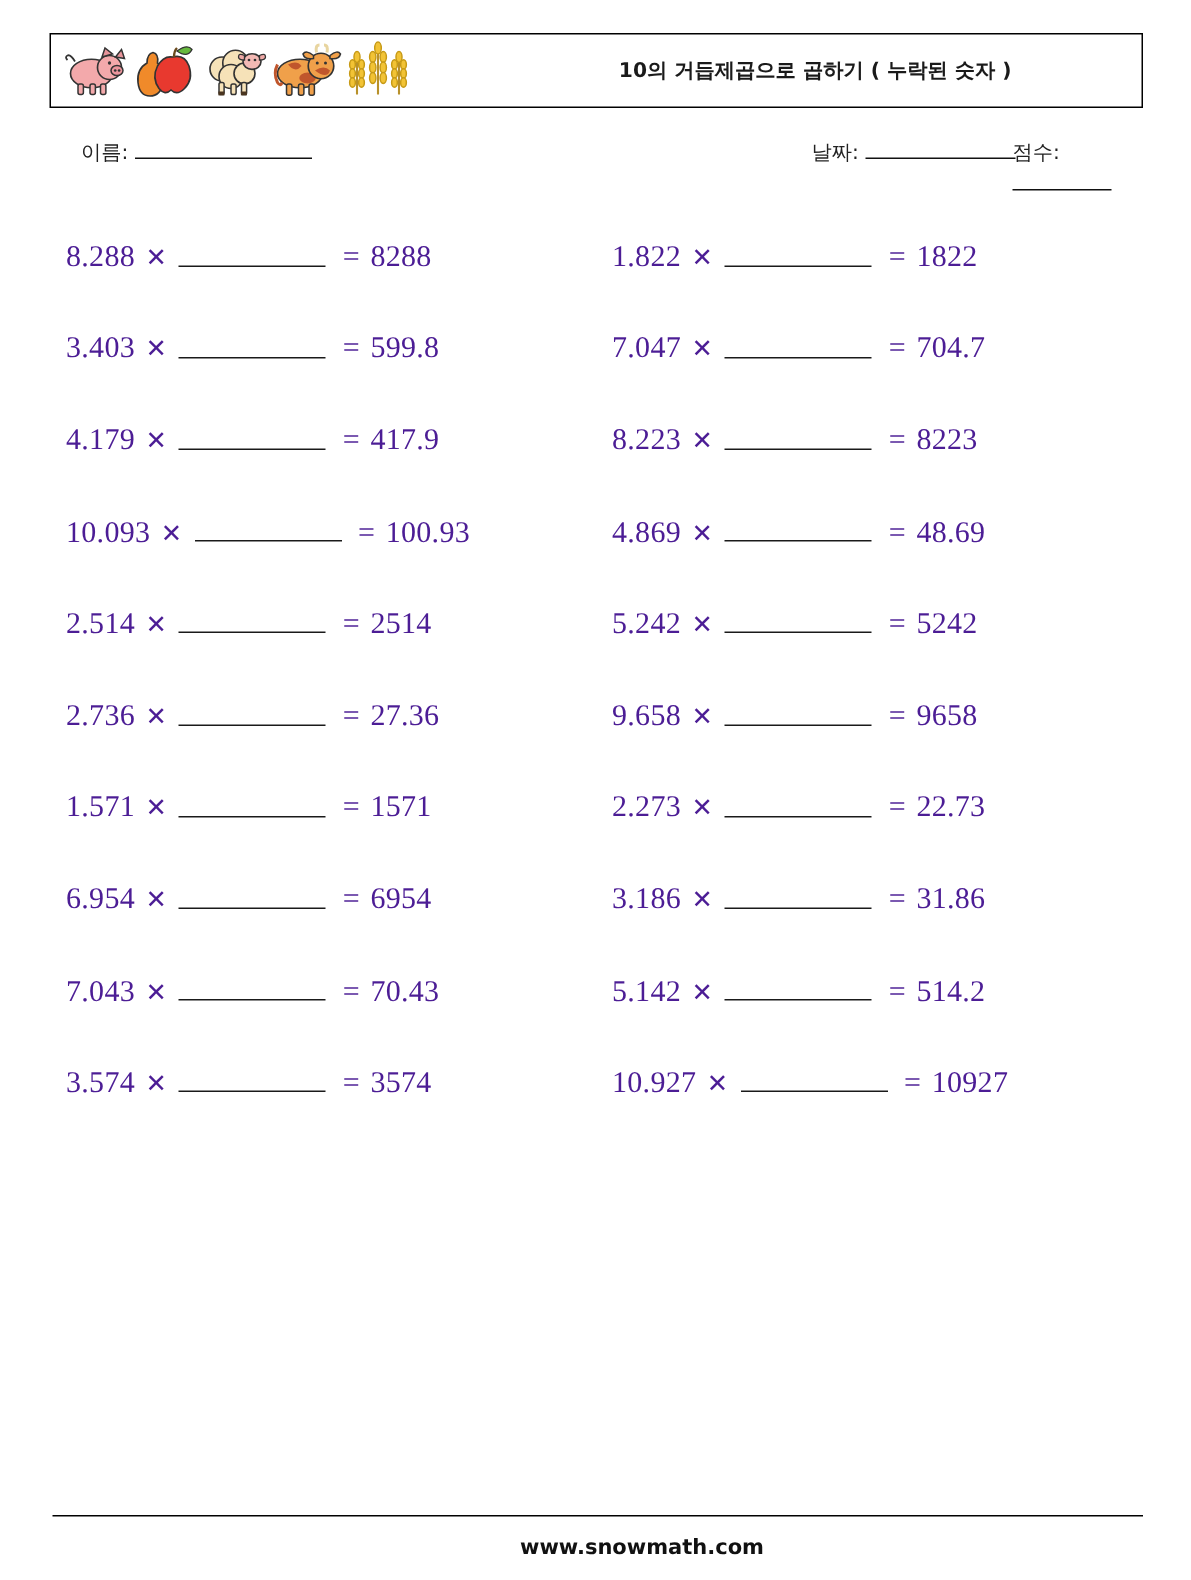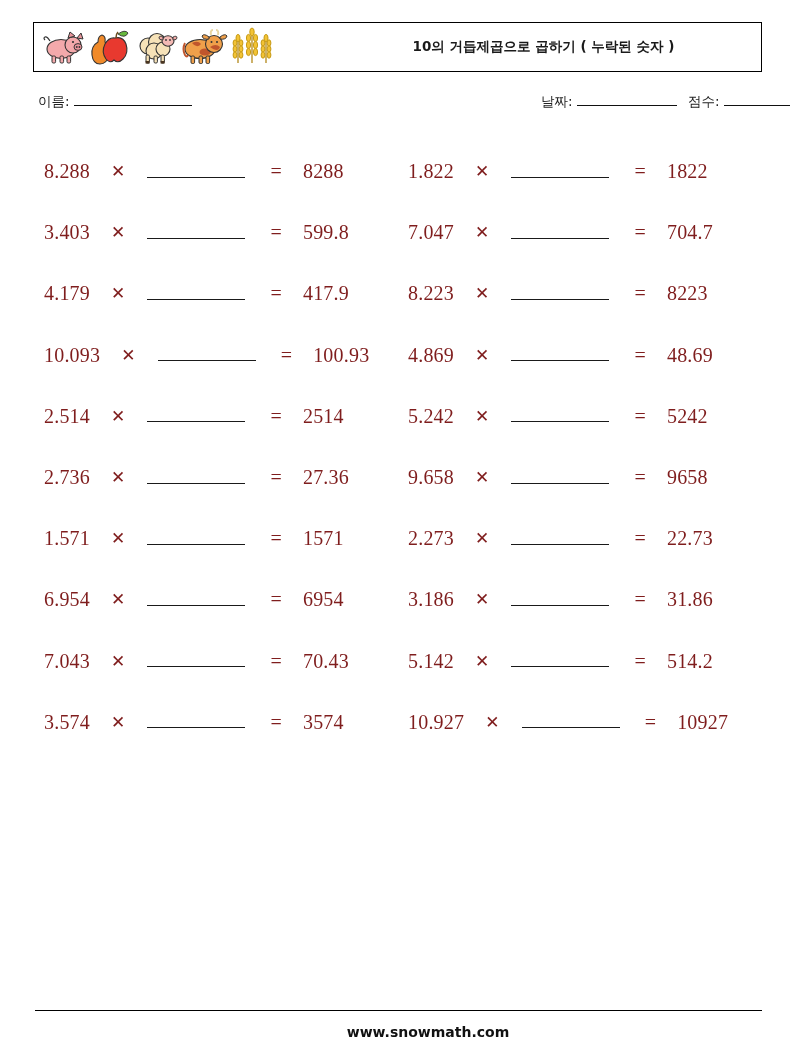--- a/index.html
+++ b/index.html
@@ -65,23 +65,23 @@
     font-size: 13.5px;
     color: #222;
   }
   .info-field {
     position: absolute;
     white-space: nowrap;
     display: flex;
     align-items: baseline;
     gap: 4px;
   }
-  #field-name  { left: 0px; }
+  #field-name  { left: 16px; }
   #field-date  { left: 483px; margin-left: 20px; }
-  #field-score { left: 650px; }
+  #field-score { left: 637px; flex-direction: column; }
   .info-rule {
     display: inline-block;
     border-bottom: 1.4px solid #111;
     height: 11px;
   }
   #rule-name  { width: 118px; }
   #rule-date  { width: 100px; }
   #rule-score { width: 66px; }
 
   
@@ -98,23 +98,22 @@
   #col-left  { left: 44px;  width: 360px; }
   #col-right { left: 408px; width: 360px; }
 
   .prob-row {
     height: 61.2px;
     display: flex;
     align-items: center;
     white-space: nowrap;
     font-family: "Liberation Serif", serif;
     font-size: 20px;
-    color: #7f1d1d;
+    color: #4c1d95;
     letter-spacing: 0.2px;
-    gap: 14px;
   }
   .prob-factor {
     display: inline-block;
     text-align: right;
   }
   .prob-times {
     display: inline-block;
     padding: 0 6px 0 7px;
     font-size: 17px;
   }

